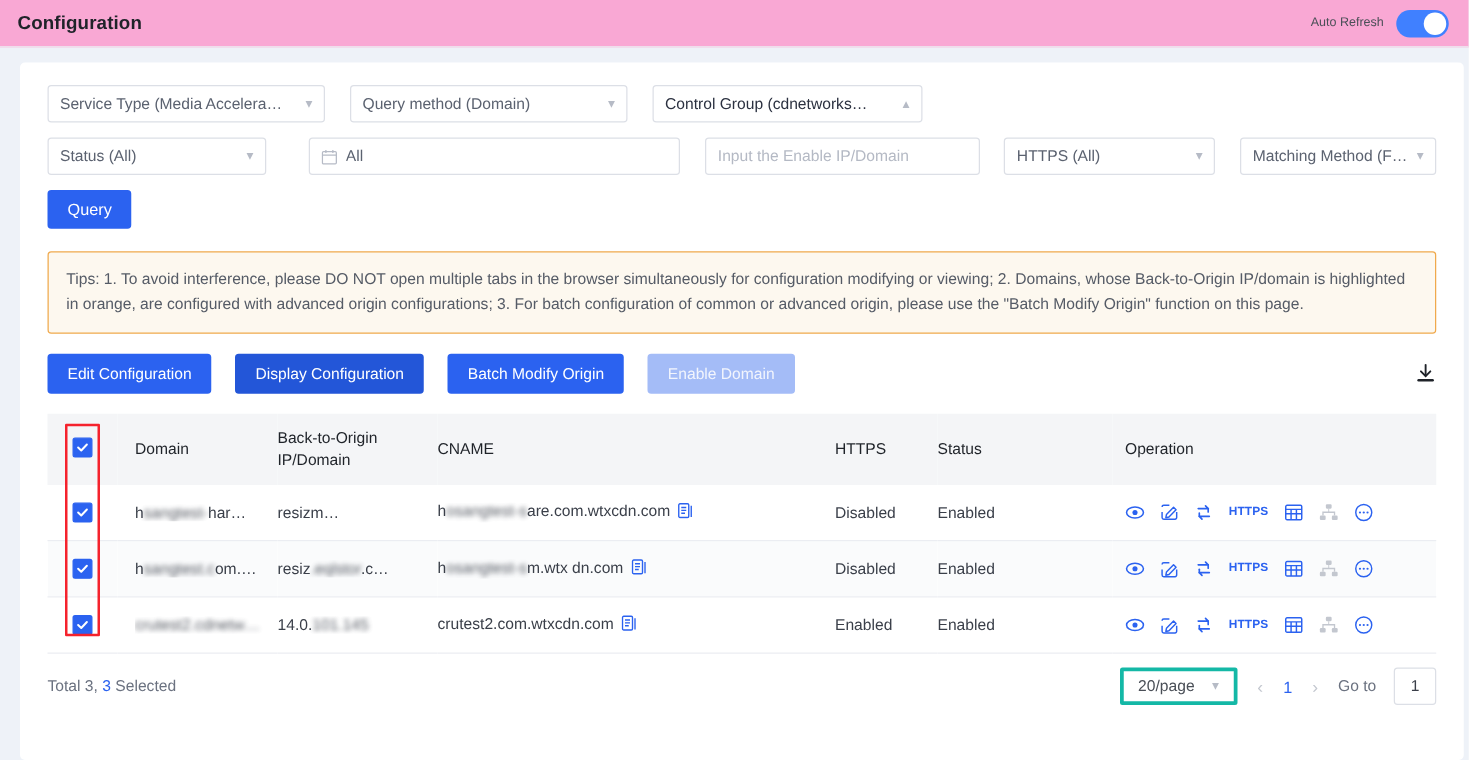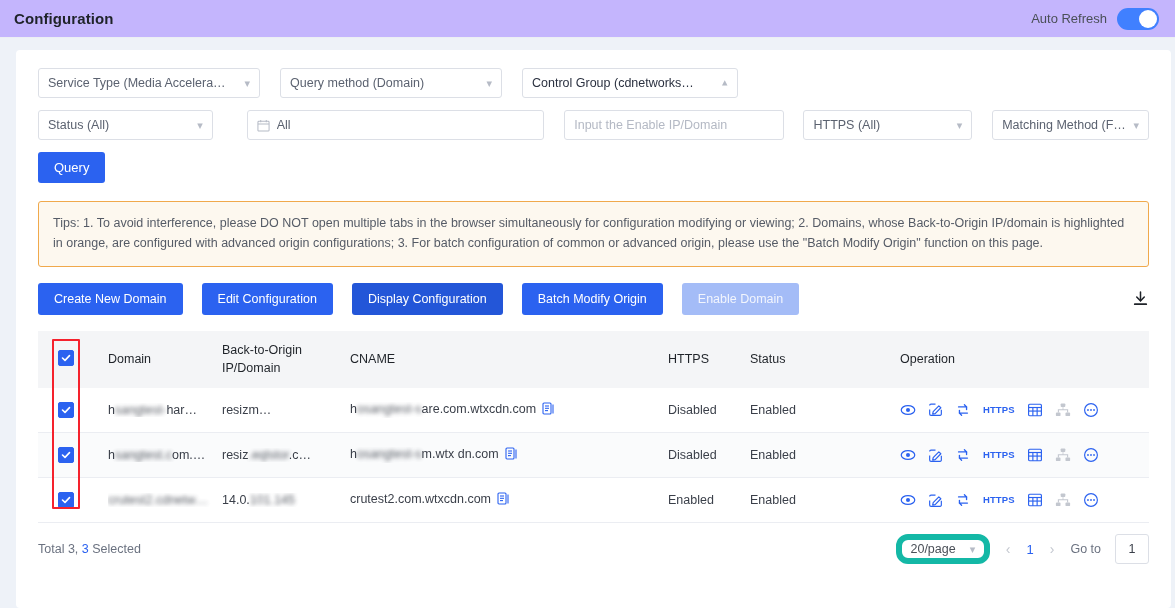--- a/index.html
+++ b/index.html
@@ -10,40 +10,40 @@
     background: #eef2f8;
     font-family: "Liberation Sans", sans-serif;
     font-size: 13px;
     color: #303133;
     overflow: hidden;
   }
 
   
   .topbar {
     height: 38px;
-    background: #c4b5fd;
+    background: #f9a8d4;
     display: flex;
     align-items: center;
     padding: 0 16px 0 14px;
     border-bottom: 1px solid #eceff4;
   }
   .page-title {
     font-size: 15px;
     font-weight: bold;
     color: #1f2329;
     letter-spacing: .1px;
   }
   .topbar-right {
     margin-left: auto;
     display: flex;
     align-items: center;
     gap: 10px;
   }
   .auto-refresh-label {
-    font-size: 13px;
+    font-size: 10px;
     color: #4a4f57;
   }
   .switch {
     width: 42px;
     height: 22px;
     border-radius: 11px;
     background: #4080ff;
     position: relative;
     cursor: pointer;
     flex: none;
@@ -273,21 +273,21 @@
     display: flex;
     align-items: center;
     height: 52px;
     font-size: 12.5px;
     color: #6b7280;
   }
   .sel-count { color: #2b62f0; }
   .pager { margin-left: auto; display: flex; align-items: center; gap: 14px; }
   .pagesize {
     width: 94px; height: 30px;
-    border: 6px solid #14b8a6; border-radius: 12px;
+    border: 3px solid #14b8a6; border-radius: 2px;
     display: flex; align-items: center; justify-content: center;
     gap: 8px; font-size: 12.5px; color: #4a4f57; cursor: pointer;
   }
   .parrow { color: #c3c7cf; font-size: 14px; cursor: pointer; padding: 0 2px; }
   .pnum { color: #2b62f0; font-size: 13px; cursor: pointer; }
   .goto-label { color: #6b7280; }
   .goto-box {
     width: 34px; height: 30px;
     border: 1px solid #dcdfe6; border-radius: 3px;
     display: flex; align-items: center; justify-content: center;
@@ -357,21 +357,20 @@
   </div>
 
   
   <button class="btn-query">Query</button>
 
   
   <div class="tips">Tips: 1. To avoid interference, please DO NOT open multiple tabs in the browser simultaneously for configuration modifying or viewing; 2. Domains, whose Back-to-Origin IP/domain is highlighted in orange, are configured with advanced origin configurations; 3. For batch configuration of common or advanced origin, please use the "Batch Modify Origin" function on this page.</div>
 
   
   <div class="actions">
-    <button class="abtn">Create New Domain</button>
     <button class="abtn">Edit Configuration</button>
     <button class="abtn active">Display Configuration</button>
     <button class="abtn">Batch Modify Origin</button>
     <button class="abtn disabled">Enable Domain</button>
     <span class="dl-icon">
       <svg width="17" height="17" viewBox="0 0 18 18" fill="none" stroke="currentColor" stroke-width="1.6" stroke-linecap="round">
         <line x1="9" y1="2" x2="9" y2="11"></line>
         <polyline points="5,7.5 9,11.5 13,7.5"></polyline>
         <line x1="3" y1="15" x2="15" y2="15" stroke-width="2"></line>
       </svg>

